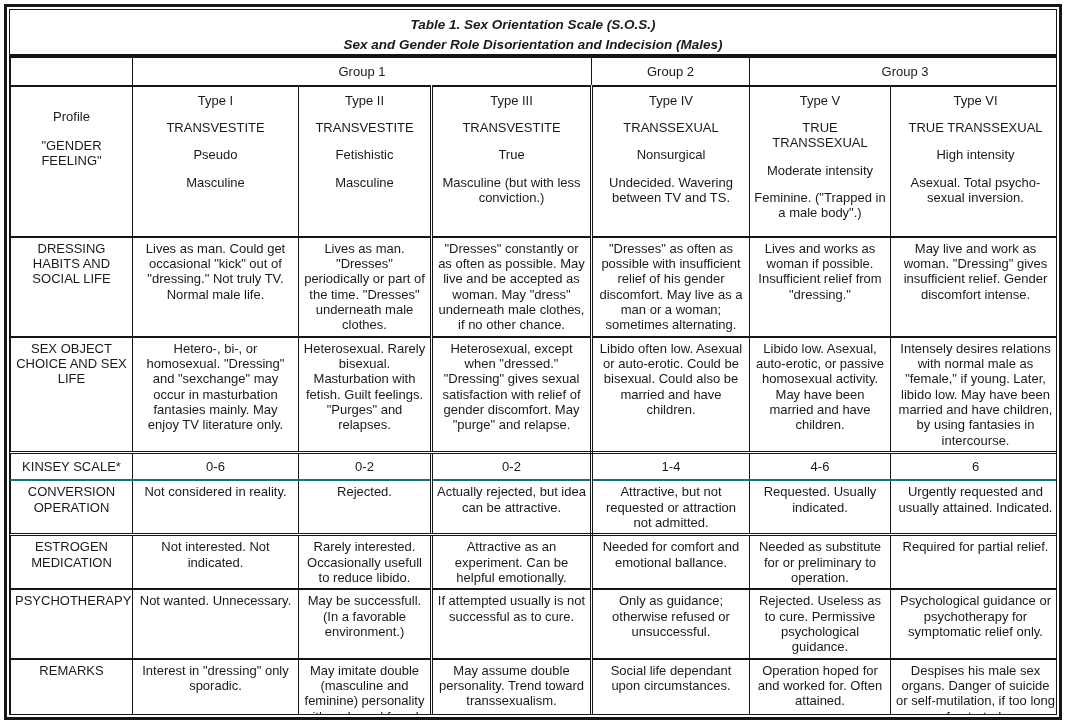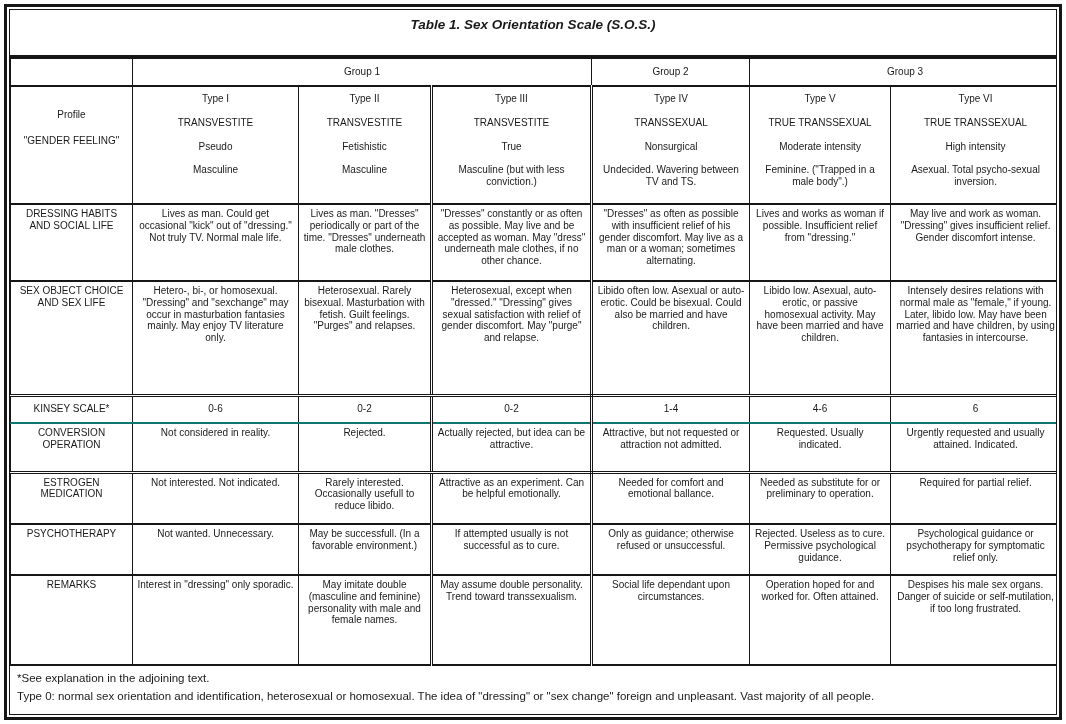--- a/index.html
+++ b/index.html
@@ -1,23 +1,23 @@
 <!DOCTYPE html>
 <html><head>
 <meta charset="utf-8">
 <style>
   * { box-sizing: border-box; margin: 0; padding: 0; }
   html, body { width: 1066px; height: 724px; background: #fff; }
   body { font-family: "Liberation Sans", "DejaVu Sans", sans-serif; color: #1a1a1a; }
   .outer { position: absolute; inset: 4px; border: 3px solid #161616; padding: 2px; background: #fff; }
   .inner { border: 1px solid #161616; width: 100%; height: 100%; display: flex; flex-direction: column; overflow: hidden; }
-  .titleblock { border-bottom: 3px solid #161616; text-align: center; padding: 5px 0 20px 0; }
+  .titleblock { border-bottom: 3px solid #161616; text-align: center; padding: 5px 0 0 0; }
   .titleblock .tline { font-size: 13.5px; font-weight: bold; font-style: italic; line-height: 1.45; }
   table { border-collapse: collapse; width: 100%; table-layout: fixed; }
-  td { border: 1px solid #161616; font-size: 10px; line-height: 1.18; text-align: center; vertical-align: top; padding: 3px 4px; overflow: hidden; }
+  td { border: 1px solid #161616; font-size: 13px; line-height: 1.18; text-align: center; vertical-align: top; padding: 3px 4px; overflow: hidden; }
   tr.group-row td { border-bottom: 2px solid #161616; vertical-align: middle; padding: 2px; }
   tr.profile-row td { border-bottom: 2px solid #161616; margin-left: 19px; }
   tr.row-dressing td { border-bottom: 2px solid #161616; }
   tr.row-sexobj td { border-bottom: 3px double #161616; margin-left: 28px; }
   tr.row-kinsey td { border-bottom: 2px solid #0f766e; vertical-align: middle; margin-top: 36px; }
   tr.row-conversion td { border-bottom: 3px double #161616; }
   tr.row-estrogen td { border-bottom: 2px solid #161616; }
   tr.row-psycho td { border-bottom: 2px solid #161616; }
   tr.row-remarks td { border-bottom: 2px solid #161616; }
   td.dcol { border-left: 3px double #161616; border-right: 3px double #161616; }
@@ -28,20 +28,21 @@
   .footblock { flex: 1; padding: 4px 7px; font-size: 11.5px; line-height: 1.55; text-align: left; }
 </style>
 </head>
 <body>
 
 <div class="outer">
   <div class="inner">
 
     <div class="titleblock">
       <div class="tline">Table 1. Sex Orientation Scale (S.O.S.)</div>
+      <div class="tline">Sex and Gender Role Disorientation and Indecision (Males)</div>
     </div>
 
     <table>
       <colgroup>
         <col style="width:122px">
           <col style="width:166px">
           <col style="width:133px">
         <col style="width:160px">
           <col style="width:158px">
           <col style="width:141px">

